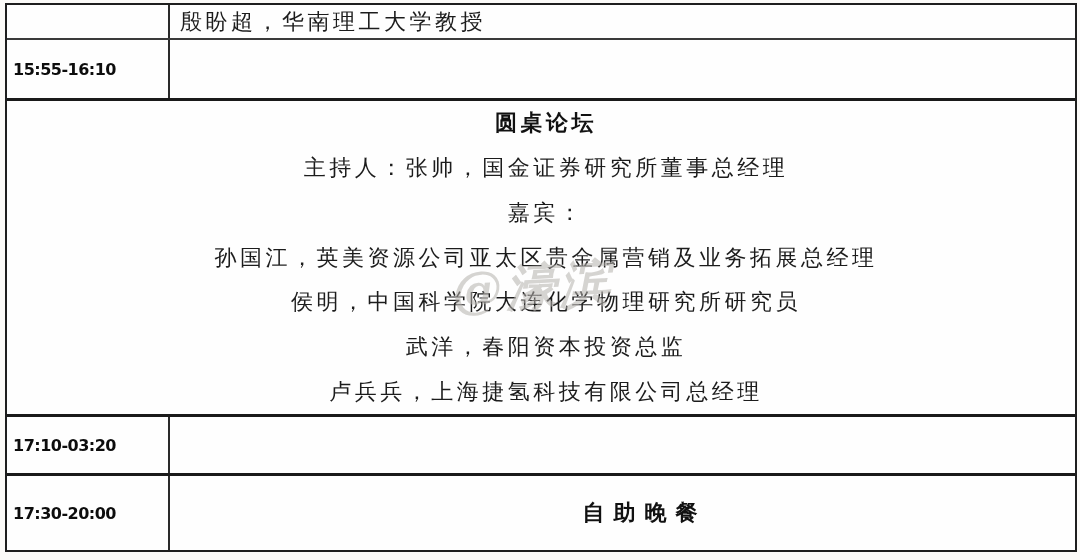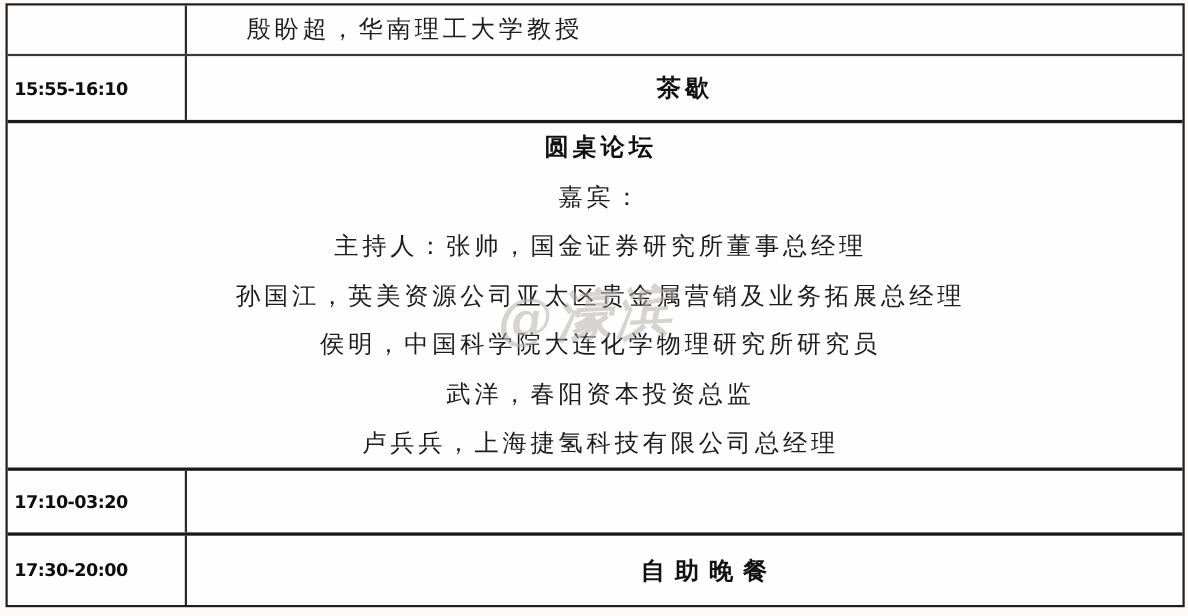--- a/index.html
+++ b/index.html
@@ -29,21 +29,21 @@
     display: flex;
     flex-direction: column;
   }
 
   .row {
     display: flex;
     flex-direction: row;
     width: 100%;
   }
 
-  .row-1 { height: 46px; border-bottom: 2px solid #3a3a3a; gap: 44px; }
+  .row-1 { height: 35px; border-bottom: 2px solid #3a3a3a; }
   .row-2 { height: 61px; border-bottom: 3px solid #1a1a1a; }
   .row-3 { height: 316px; border-bottom: 3px solid #1a1a1a; }
   .row-4 { height: 59px; border-bottom: 3px solid #1a1a1a; }
   .row-5 { flex: 1; gap: 44px; }
 
   .time-cell {
     width: 163px;
     flex: 0 0 163px;
     border-right: 2px solid #2a2a2a;
     display: flex;
@@ -112,30 +112,27 @@
 
     <div class="row row-1">
       <div class="time-cell"></div>
       <div class="content-cell">
         <div class="line">殷盼超，华南理工大学教授</div>
       </div>
     </div>
 
     <div class="row row-2">
       <div class="time-cell">15:55-16:10</div>
-      <div class="content-cell center">
-        <div class="line bold">茶歇</div>
-      </div>
     </div>
 
     <div class="row row-3">
       <div class="content-cell">
         <div class="line bold">圆桌论坛</div>
+        <div class="line">主持人：张帅，国金证券研究所董事总经理</div>
         <div class="line">嘉宾：</div>
-        <div class="line">主持人：张帅，国金证券研究所董事总经理</div>
         <div class="line">孙国江，英美资源公司亚太区贵金属营销及业务拓展总经理</div>
         <div class="line">侯明，中国科学院大连化学物理研究所研究员</div>
         <div class="line">武洋，春阳资本投资总监</div>
         <div class="line">卢兵兵，上海捷氢科技有限公司总经理</div>
       </div>
     </div>
 
     <div class="row row-4">
       <div class="time-cell">17:10-03:20</div>
     </div>

